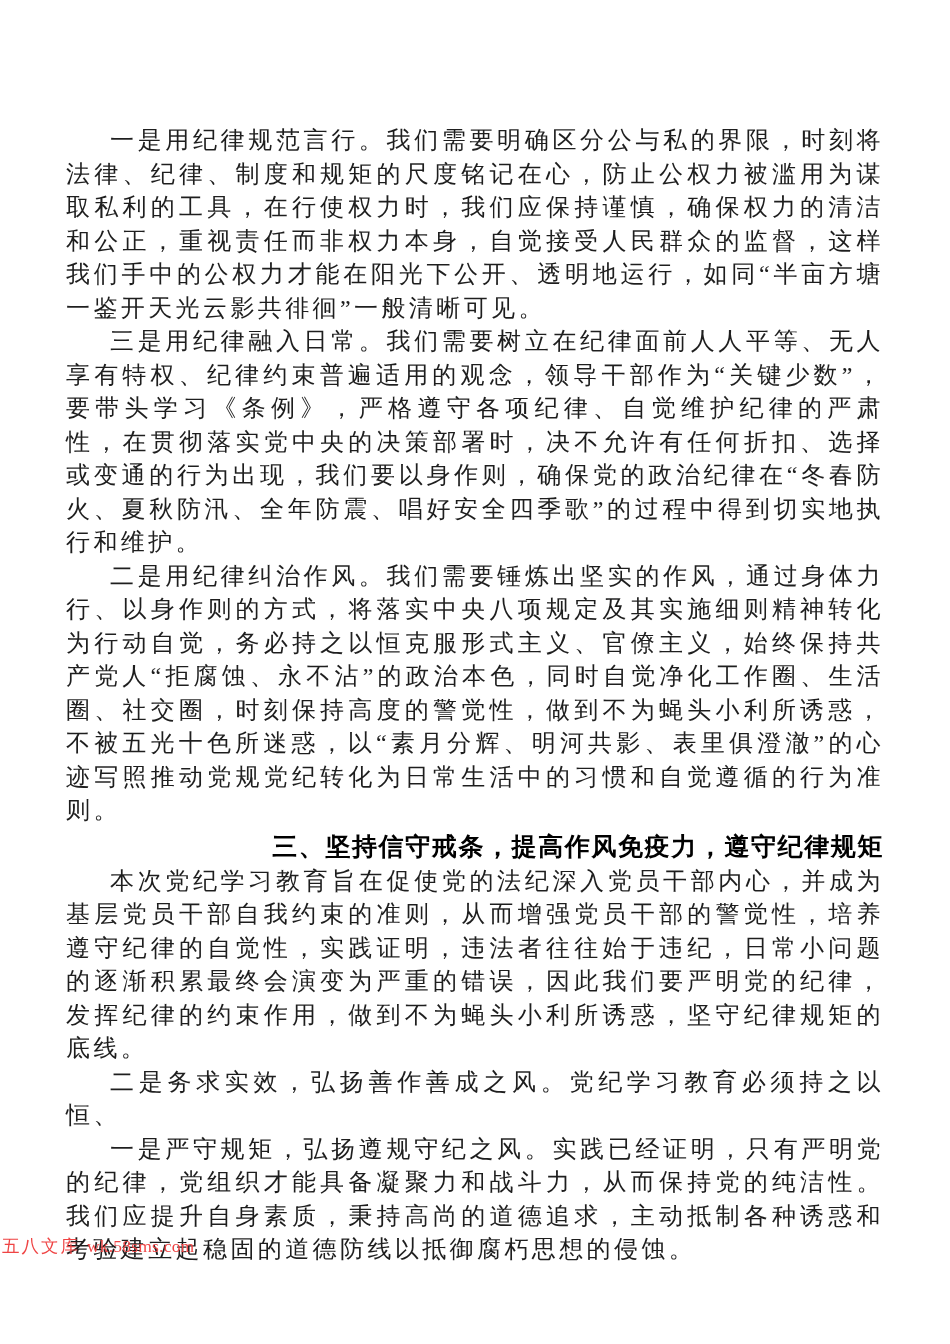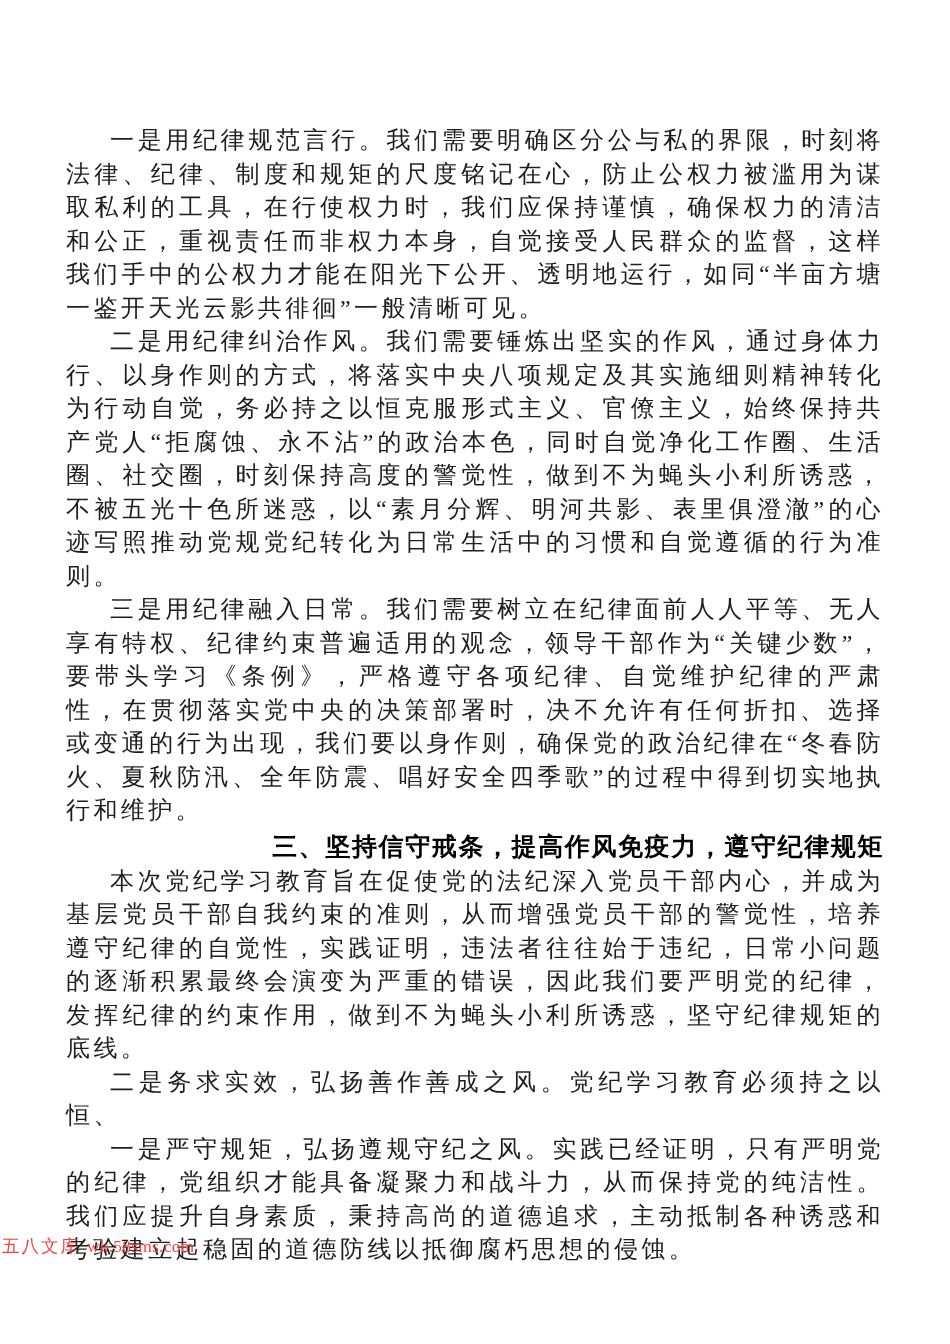--- a/index.html
+++ b/index.html
@@ -61,22 +61,22 @@
     letter-spacing: 0.2px;
   }
 </style>
 </head>
 <body>
 
 <div class="page">
 
   <div class="doc-body">
     <p class="para">一是用纪律规范言行。我们需要明确区分公与私的界限，时刻将法律、纪律、制度和规矩的尺度铭记在心，防止公权力被滥用为谋取私利的工具，在行使权力时，我们应保持谨慎，确保权力的清洁和公正，重视责任而非权力本身，自觉接受人民群众的监督，这样我们手中的公权力才能在阳光下公开、透明地运行，如同“半亩方塘一鉴开天光云影共徘徊”一般清晰可见。</p>
+    <p class="para">三是用纪律融入日常。我们需要树立在纪律面前人人平等、无人享有特权、纪律约束普遍适用的观念，领导干部作为“关键少数”，要带头学习《条例》，严格遵守各项纪律、自觉维护纪律的严肃性，在贯彻落实党中央的决策部署时，决不允许有任何折扣、选择或变通的行为出现，我们要以身作则，确保党的政治纪律在“冬春防火、夏秋防汛、全年防震、唱好安全四季歌”的过程中得到切实地执行和维护。</p>
     <p class="para">二是用纪律纠治作风。我们需要锤炼出坚实的作风，通过身体力行、以身作则的方式，将落实中央八项规定及其实施细则精神转化为行动自觉，务必持之以恒克服形式主义、官僚主义，始终保持共产党人“拒腐蚀、永不沾”的政治本色，同时自觉净化工作圈、生活圈、社交圈，时刻保持高度的警觉性，做到不为蝇头小利所诱惑，不被五光十色所迷惑，以“素月分辉、明河共影、表里俱澄澈”的心迹写照推动党规党纪转化为日常生活中的习惯和自觉遵循的行为准则。</p>
-    <p class="para">三是用纪律融入日常。我们需要树立在纪律面前人人平等、无人享有特权、纪律约束普遍适用的观念，领导干部作为“关键少数”，要带头学习《条例》，严格遵守各项纪律、自觉维护纪律的严肃性，在贯彻落实党中央的决策部署时，决不允许有任何折扣、选择或变通的行为出现，我们要以身作则，确保党的政治纪律在“冬春防火、夏秋防汛、全年防震、唱好安全四季歌”的过程中得到切实地执行和维护。</p>
     <h2 class="section-heading">三、坚持信守戒条，提高作风免疫力，遵守纪律规矩</h2>
     <p class="para">本次党纪学习教育旨在促使党的法纪深入党员干部内心，并成为基层党员干部自我约束的准则，从而增强党员干部的警觉性，培养遵守纪律的自觉性，实践证明，违法者往往始于违纪，日常小问题的逐渐积累最终会演变为严重的错误，因此我们要严明党的纪律，发挥纪律的约束作用，做到不为蝇头小利所诱惑，坚守纪律规矩的底线。</p>
     <p class="para">二是务求实效，弘扬善作善成之风。党纪学习教育必须持之以恒、</p>
     <p class="para">一是严守规矩，弘扬遵规守纪之风。实践已经证明，只有严明党的纪律，党组织才能具备凝聚力和战斗力，从而保持党的纯洁性。我们应提升自身素质，秉持高尚的道德追求，主动抵制各种诱惑和考验建立起稳固的道德防线以抵御腐朽思想的侵蚀。</p>
   </div>
 
   <div class="footer">
     <span class="brand">五八文库</span><span class="url">wk.58sms.com</span>
   </div>
 

